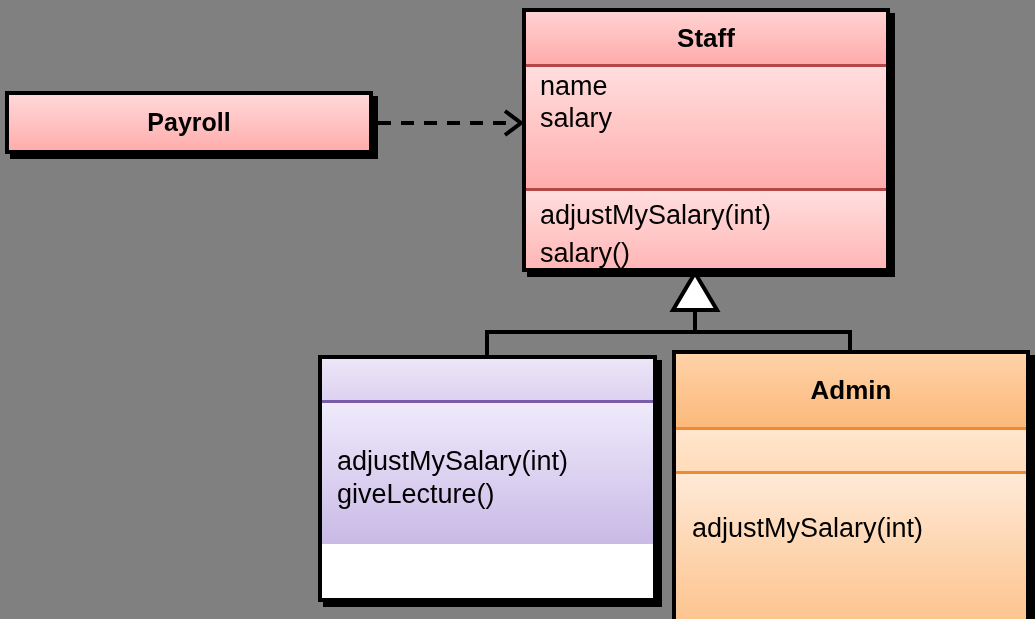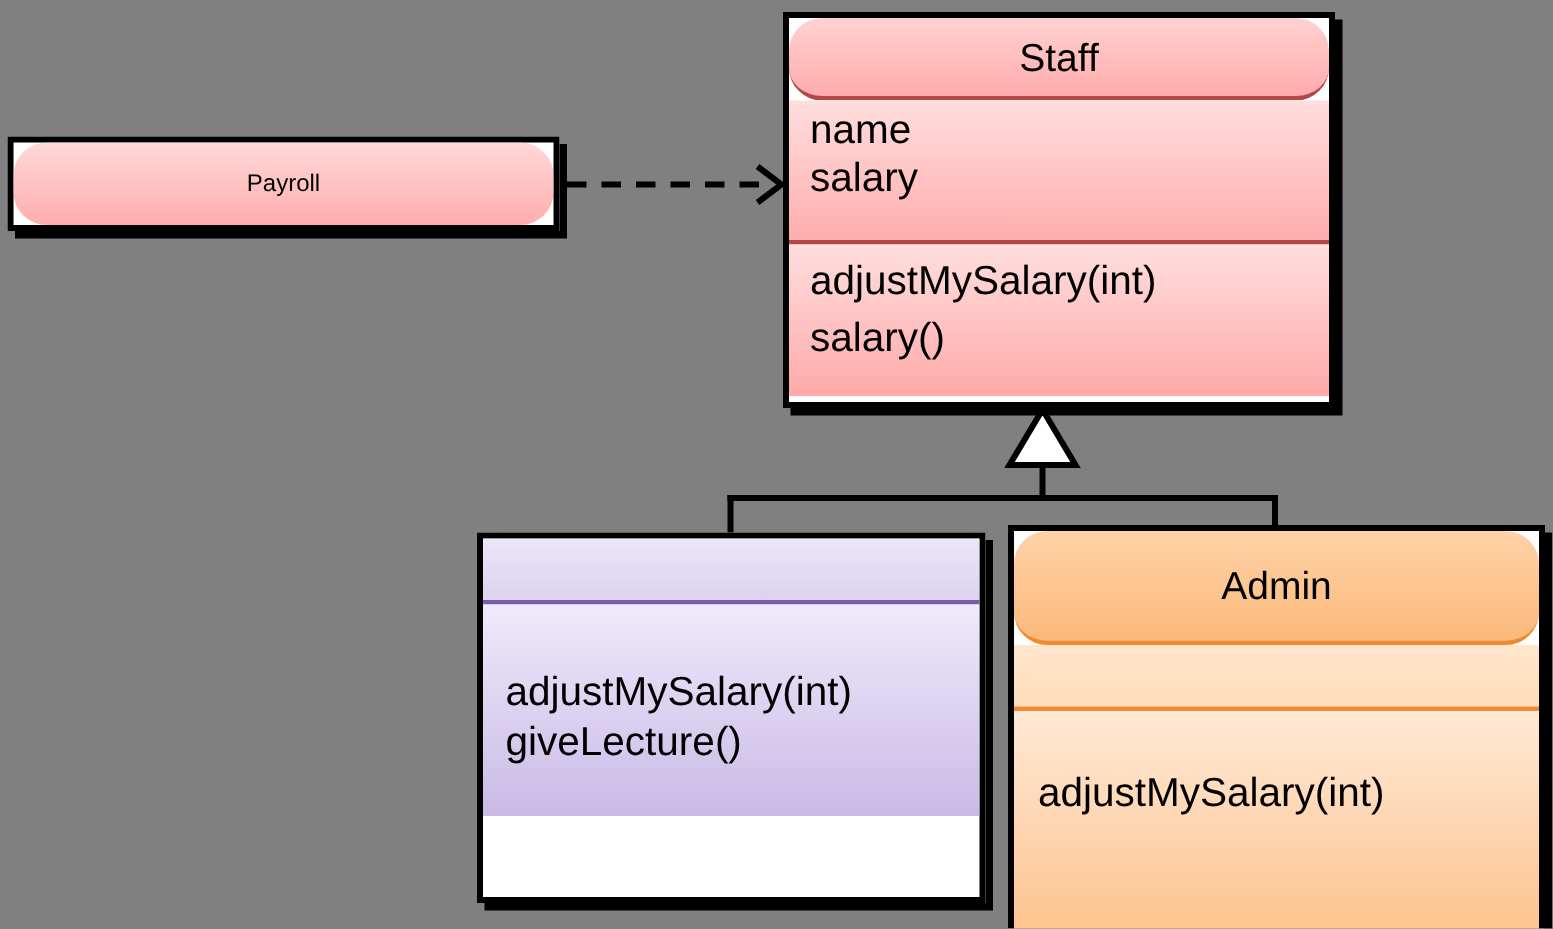--- a/index.html
+++ b/index.html
@@ -24,26 +24,25 @@
     background: #ffffff;
     box-shadow: 5px 5px 0 0 #000000;
     overflow: hidden;
   }
   .compartment {
     box-sizing: border-box;
     width: 100%;
     overflow: hidden;
   }
   .cmp-title {
-    font-weight: normal;
+    font-weight: bold;
     text-align: center;
     display: flex;
     align-items: center;
     justify-content: center;
-    border-radius: 22px;
   }
   .cmp-body {
     text-align: left;
     display: flex;
     flex-direction: column;
     justify-content: flex-start;
   }
   .cmp-line {
     white-space: nowrap;
     display: block;
@@ -51,41 +50,41 @@
 
   
   #box-payroll {
     left: 5px;
     top: 91px;
     width: 368px;
     height: 63px;
   }
   #box-payroll .cmp-title {
     height: 100%;
-    font-size: 16px;
+    font-size: 25px;
     color: #000000;
     background: linear-gradient(to bottom, #ffd8d8 0%, #ffadad 100%);
   }
 
   
   #box-staff {
     left: 522px;
     top: 8px;
     width: 368px;
     height: 264px;
   }
   #box-staff .cmp-title {
     height: 55px;
     font-size: 26px;
     color: #000000;
     background: linear-gradient(to bottom, #ffd2d2 0%, #ffabab 100%);
     border-bottom: 3px solid #b34747;
   }
   #box-staff .cmp-attrs {
-    height: 96px;
+    height: 124px;
     font-size: 27px;
     color: #000000;
     padding: 4px 0 12px 14px;
     background: linear-gradient(to bottom, #ffdede 0%, #ffadad 100%);
     border-bottom: 3px solid #b34747;
     line-height: 1.18;
   }
   #box-staff .cmp-ops {
     height: 101px;
     font-size: 27px;

